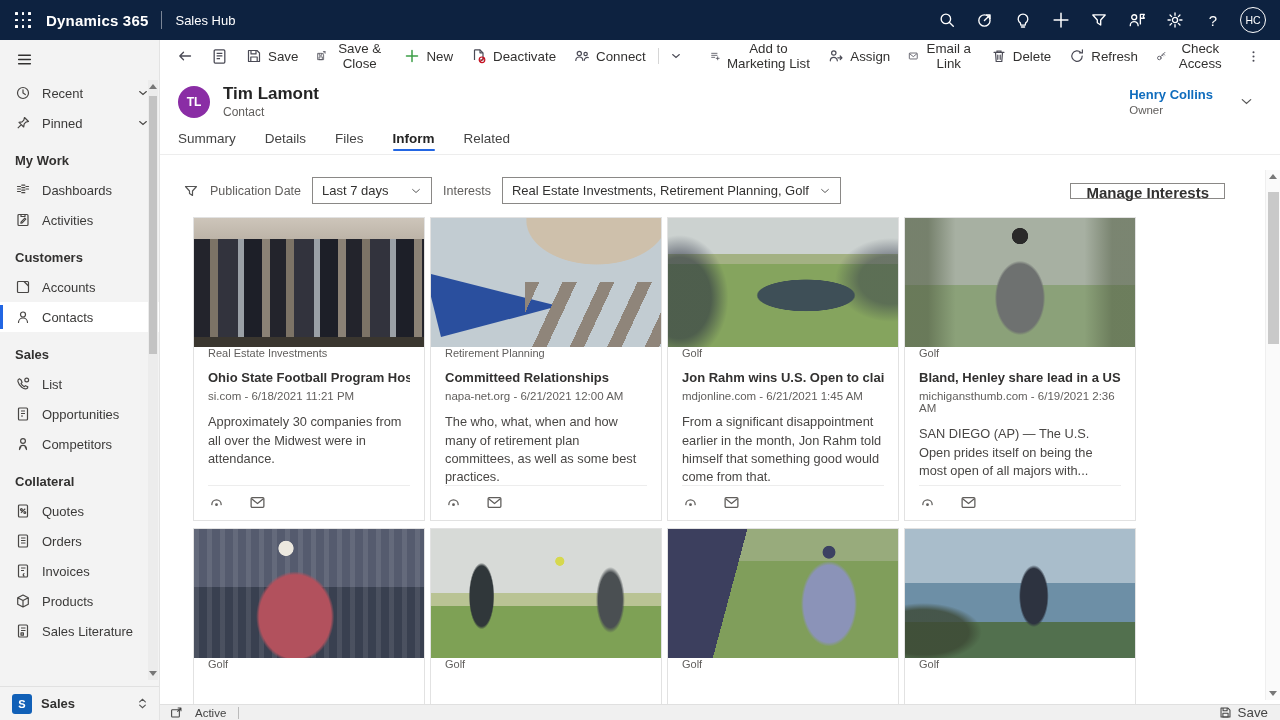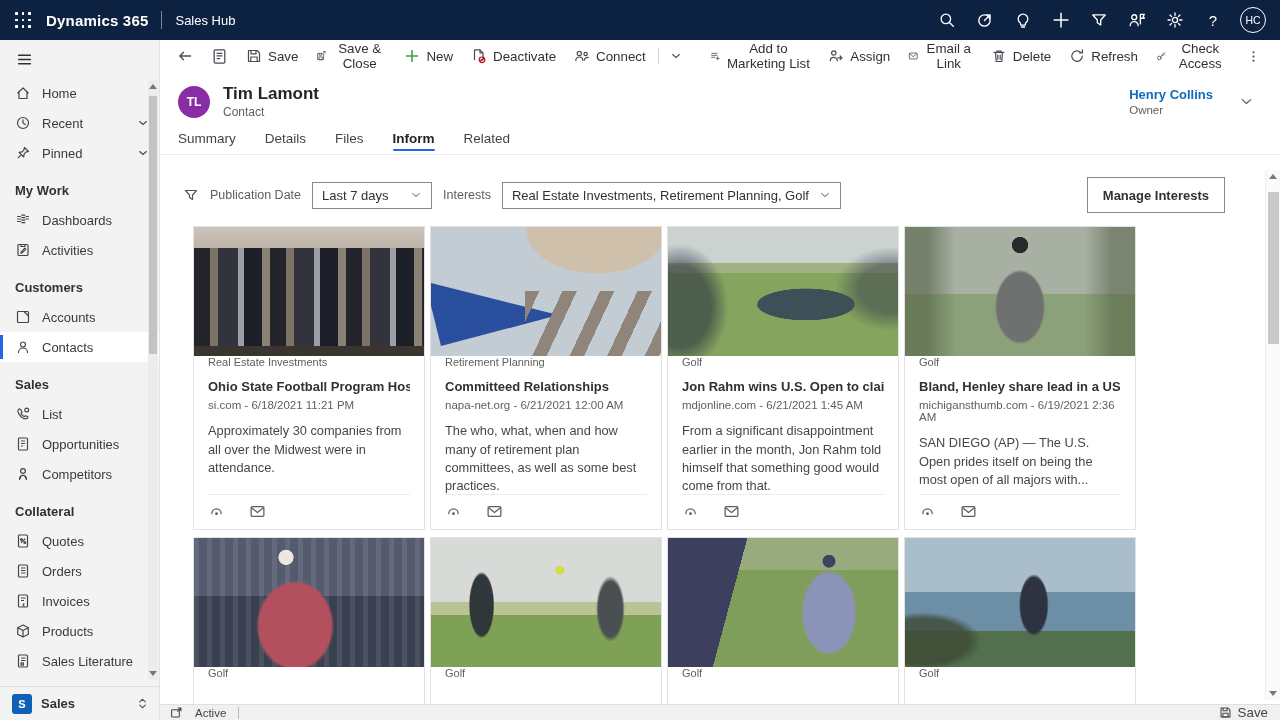--- a/index.html
+++ b/index.html
@@ -71,21 +71,21 @@
   .tab.active::after { content:""; position:absolute; left:0; right:0; bottom:3px; height:2.5px; background:#2266E3; border-radius:2px; }
 
   .content { flex:1; position:relative; overflow:hidden; padding:22px 0 0 23px; }
 
   .filter-row { display:flex; align-items:center; gap:11px; color:#605e5c; font-size:12.5px; padding-right:55px; }
   .filter-row svg { color:#555; }
   .select { border:1px solid #8a8886; background:#fff; height:27px; display:flex; align-items:center; padding:0 9px; font-size:13px; color:#323130; gap:10px; cursor:pointer; }
   .select .chev { color:#666; margin-left:auto; }
   .sel-date { width:120px; }
   .sel-interests { min-width:276px; }
-  .btn-manage { margin-left:auto; border:1px solid #8a8886; background:#fff; height:36px; padding:0 15px; font-size:13px; font-weight:600; color:#323130; }
+  .btn-manage { margin-left:auto; border:1px solid #8a8886; background:#fff; height:16px; padding:0 15px; font-size:15px; font-weight:600; color:#323130; }
 
   
   .cards { display:flex; flex-wrap:wrap; gap:7px 5px; margin:13px 0 0 10px; width:953px; }
   .card { width:232px; height:304px; background:#fff; border:1px solid #e2e2e2; display:flex; flex-direction:column; }
   .card-img { height:129px; flex:none; position:relative; overflow:hidden; }
   .card-body { padding:0 14px 0; flex:1; overflow:hidden; }
   .card-cat { font-size:11px; color:#605e5c; margin-bottom:11px; }
   .card-title { font-size:13px; font-weight:700; color:#323130; margin-bottom:5px; white-space:nowrap; overflow:hidden; }
   .card-src { font-size:11.5px; color:#605e5c; margin-bottom:11px; }
   .card-desc { font-size:12.8px; color:#484644; line-height:1.42; }
@@ -213,26 +213,20 @@
 <div class="app">
 
   <aside class="sidebar">
     <button class="sb-burger">
         <svg width="17" height="17" viewBox="0 0 16 16" fill="none" stroke="currentColor" stroke-width="1.4" stroke-linecap="round">
           <path d="M2.5 4 h11 M2.5 8 h11 M2.5 12 h11"></path>
         </svg>
       </button>
     <nav class="sb-nav">
       <div class="sb-item">
-        <svg width="16" height="16" viewBox="0 0 16 16" fill="none" stroke="currentColor" stroke-width="1.2" stroke-linejoin="round">
-            <path d="M2.5 8.2 L8 3 l5.5 5.2 M4 7.2 V13.5 h8 V7.2"></path>
-          </svg>
-        <span class="lbl">Home</span>
-      </div>
-      <div class="sb-item">
         <svg width="16" height="16" viewBox="0 0 16 16" fill="none" stroke="currentColor" stroke-width="1.2" stroke-linecap="round">
             <circle cx="8" cy="8" r="5.5"></circle>
             <path d="M8 4.8 V8 l2.3 1.6"></path>
           </svg>
         <span class="lbl">Recent</span>
         <span class="sb-expander">
             <svg width="12" height="12" viewBox="0 0 16 16" fill="none" stroke="currentColor" stroke-width="1.4" stroke-linecap="round">
               <path d="M3.5 6 l4.5 4 4.5 -4"></path>
             </svg>
           </span>

